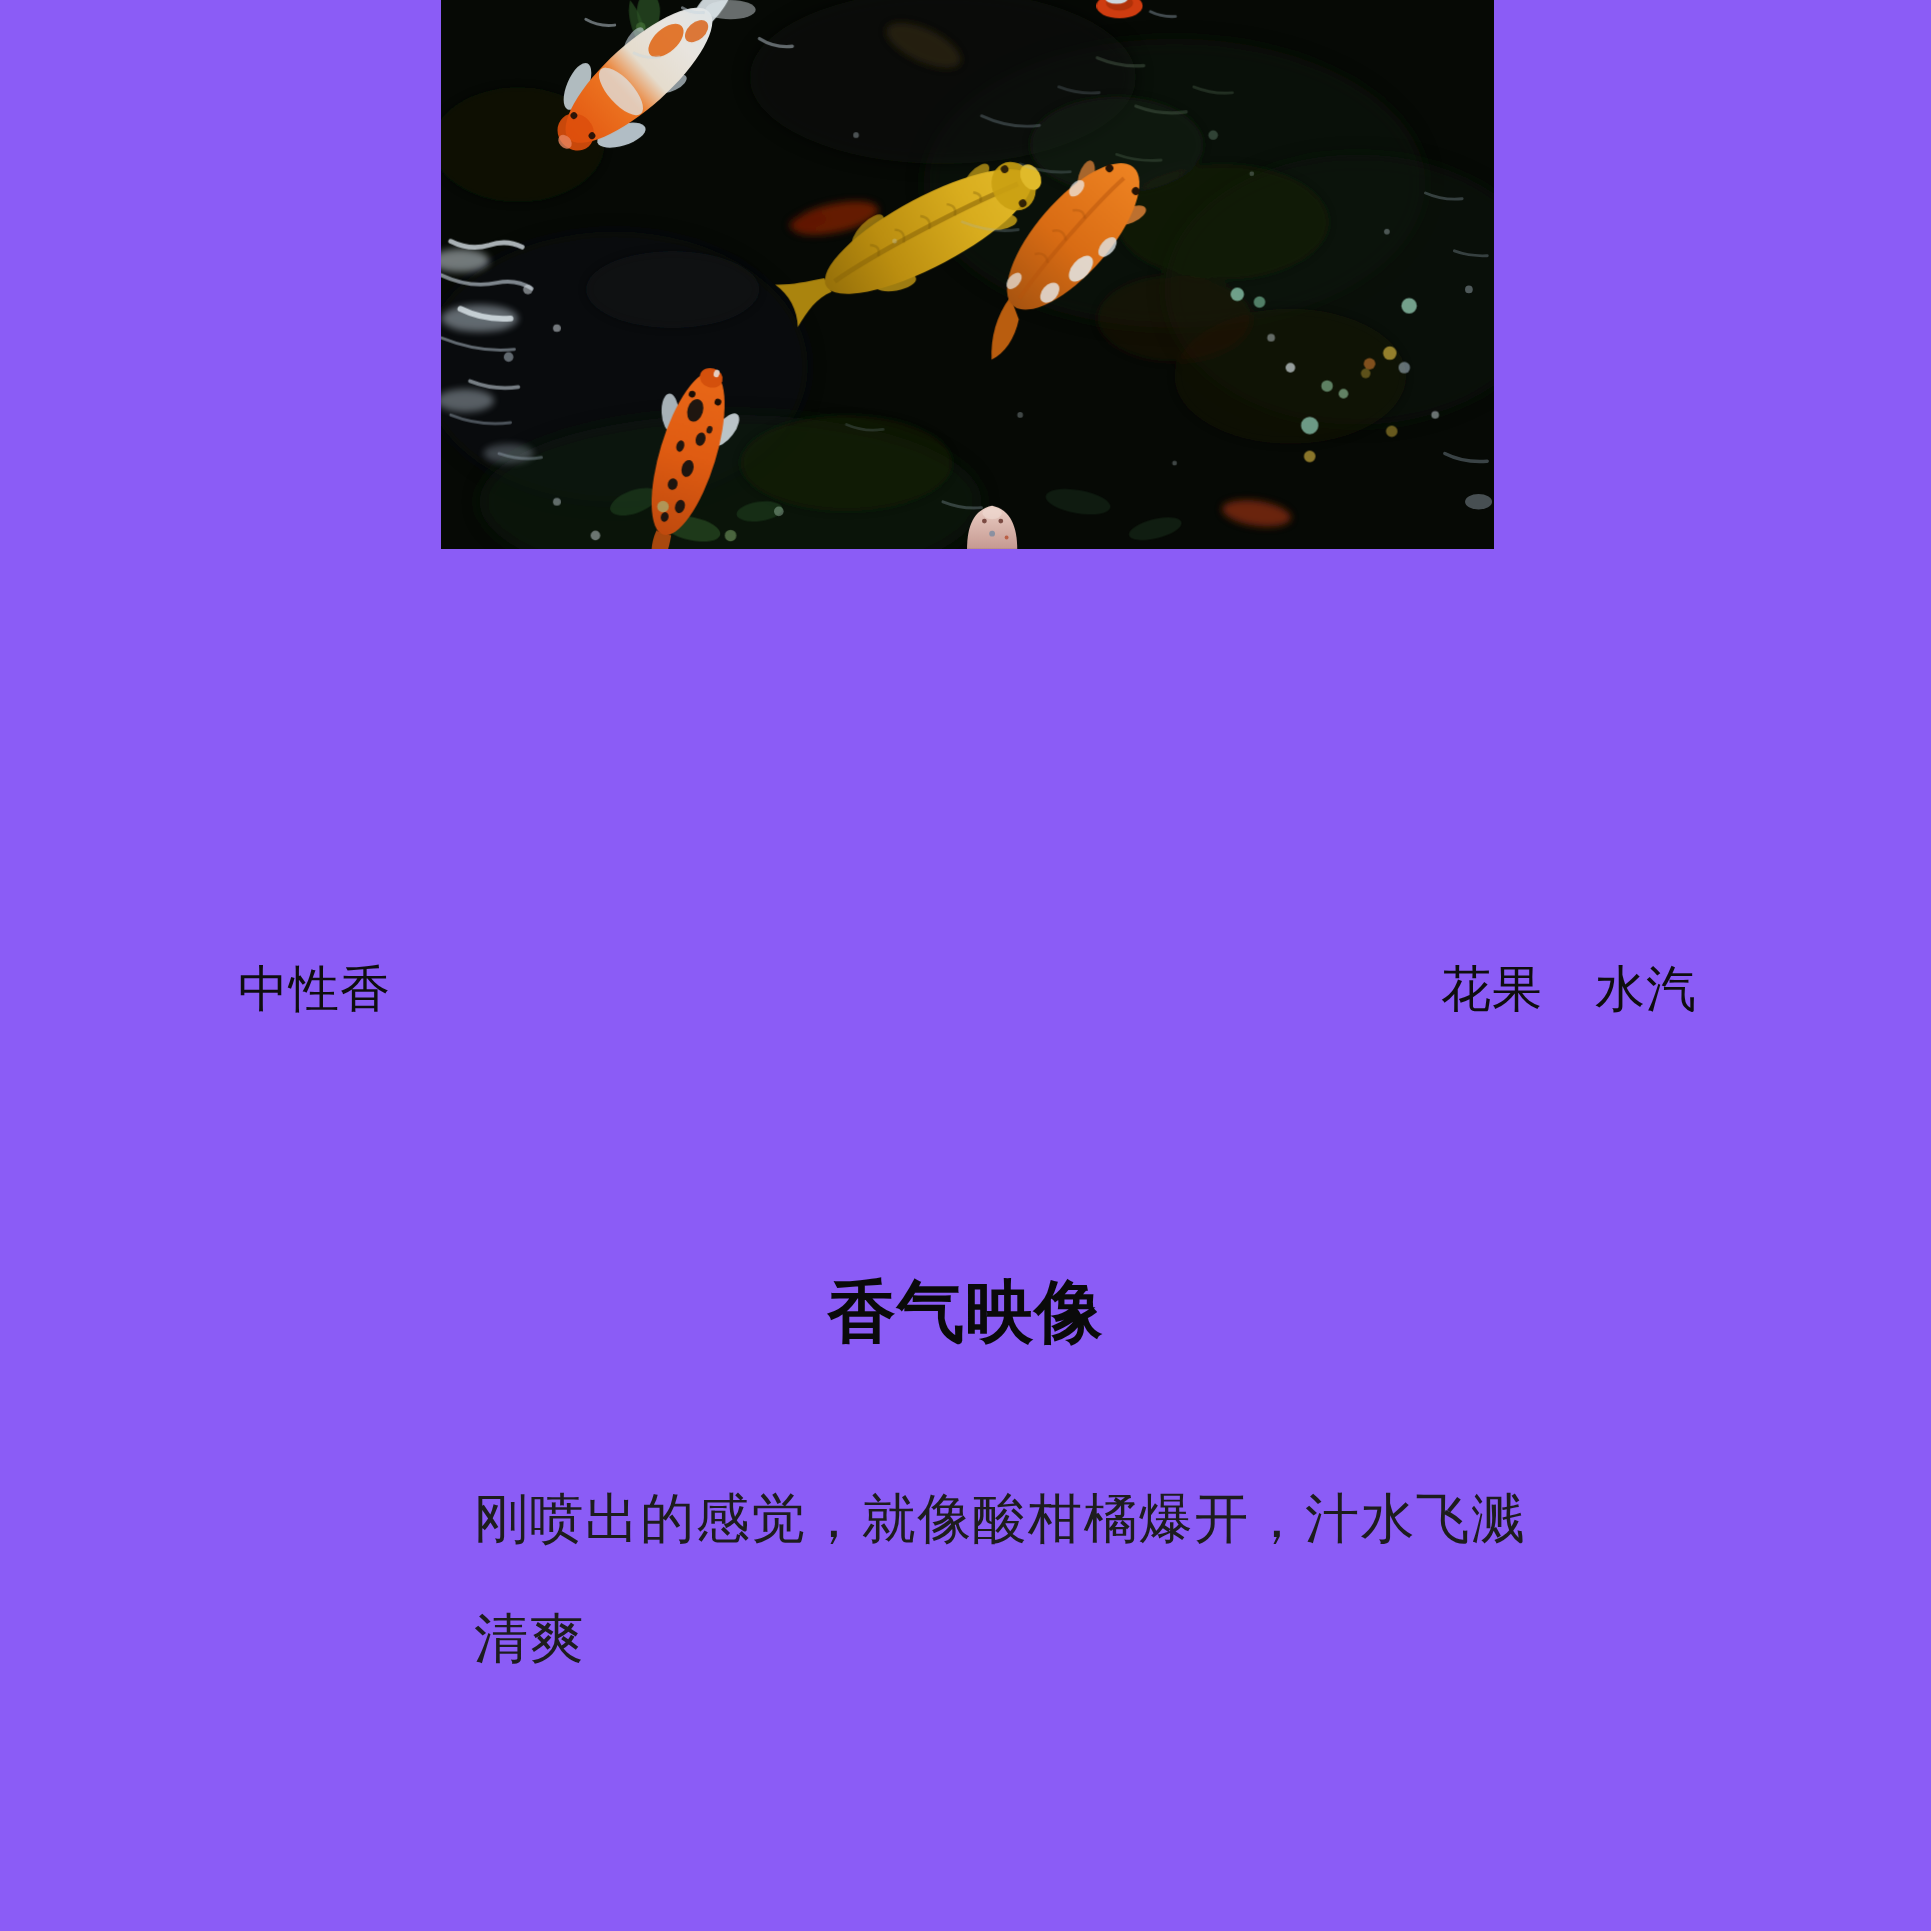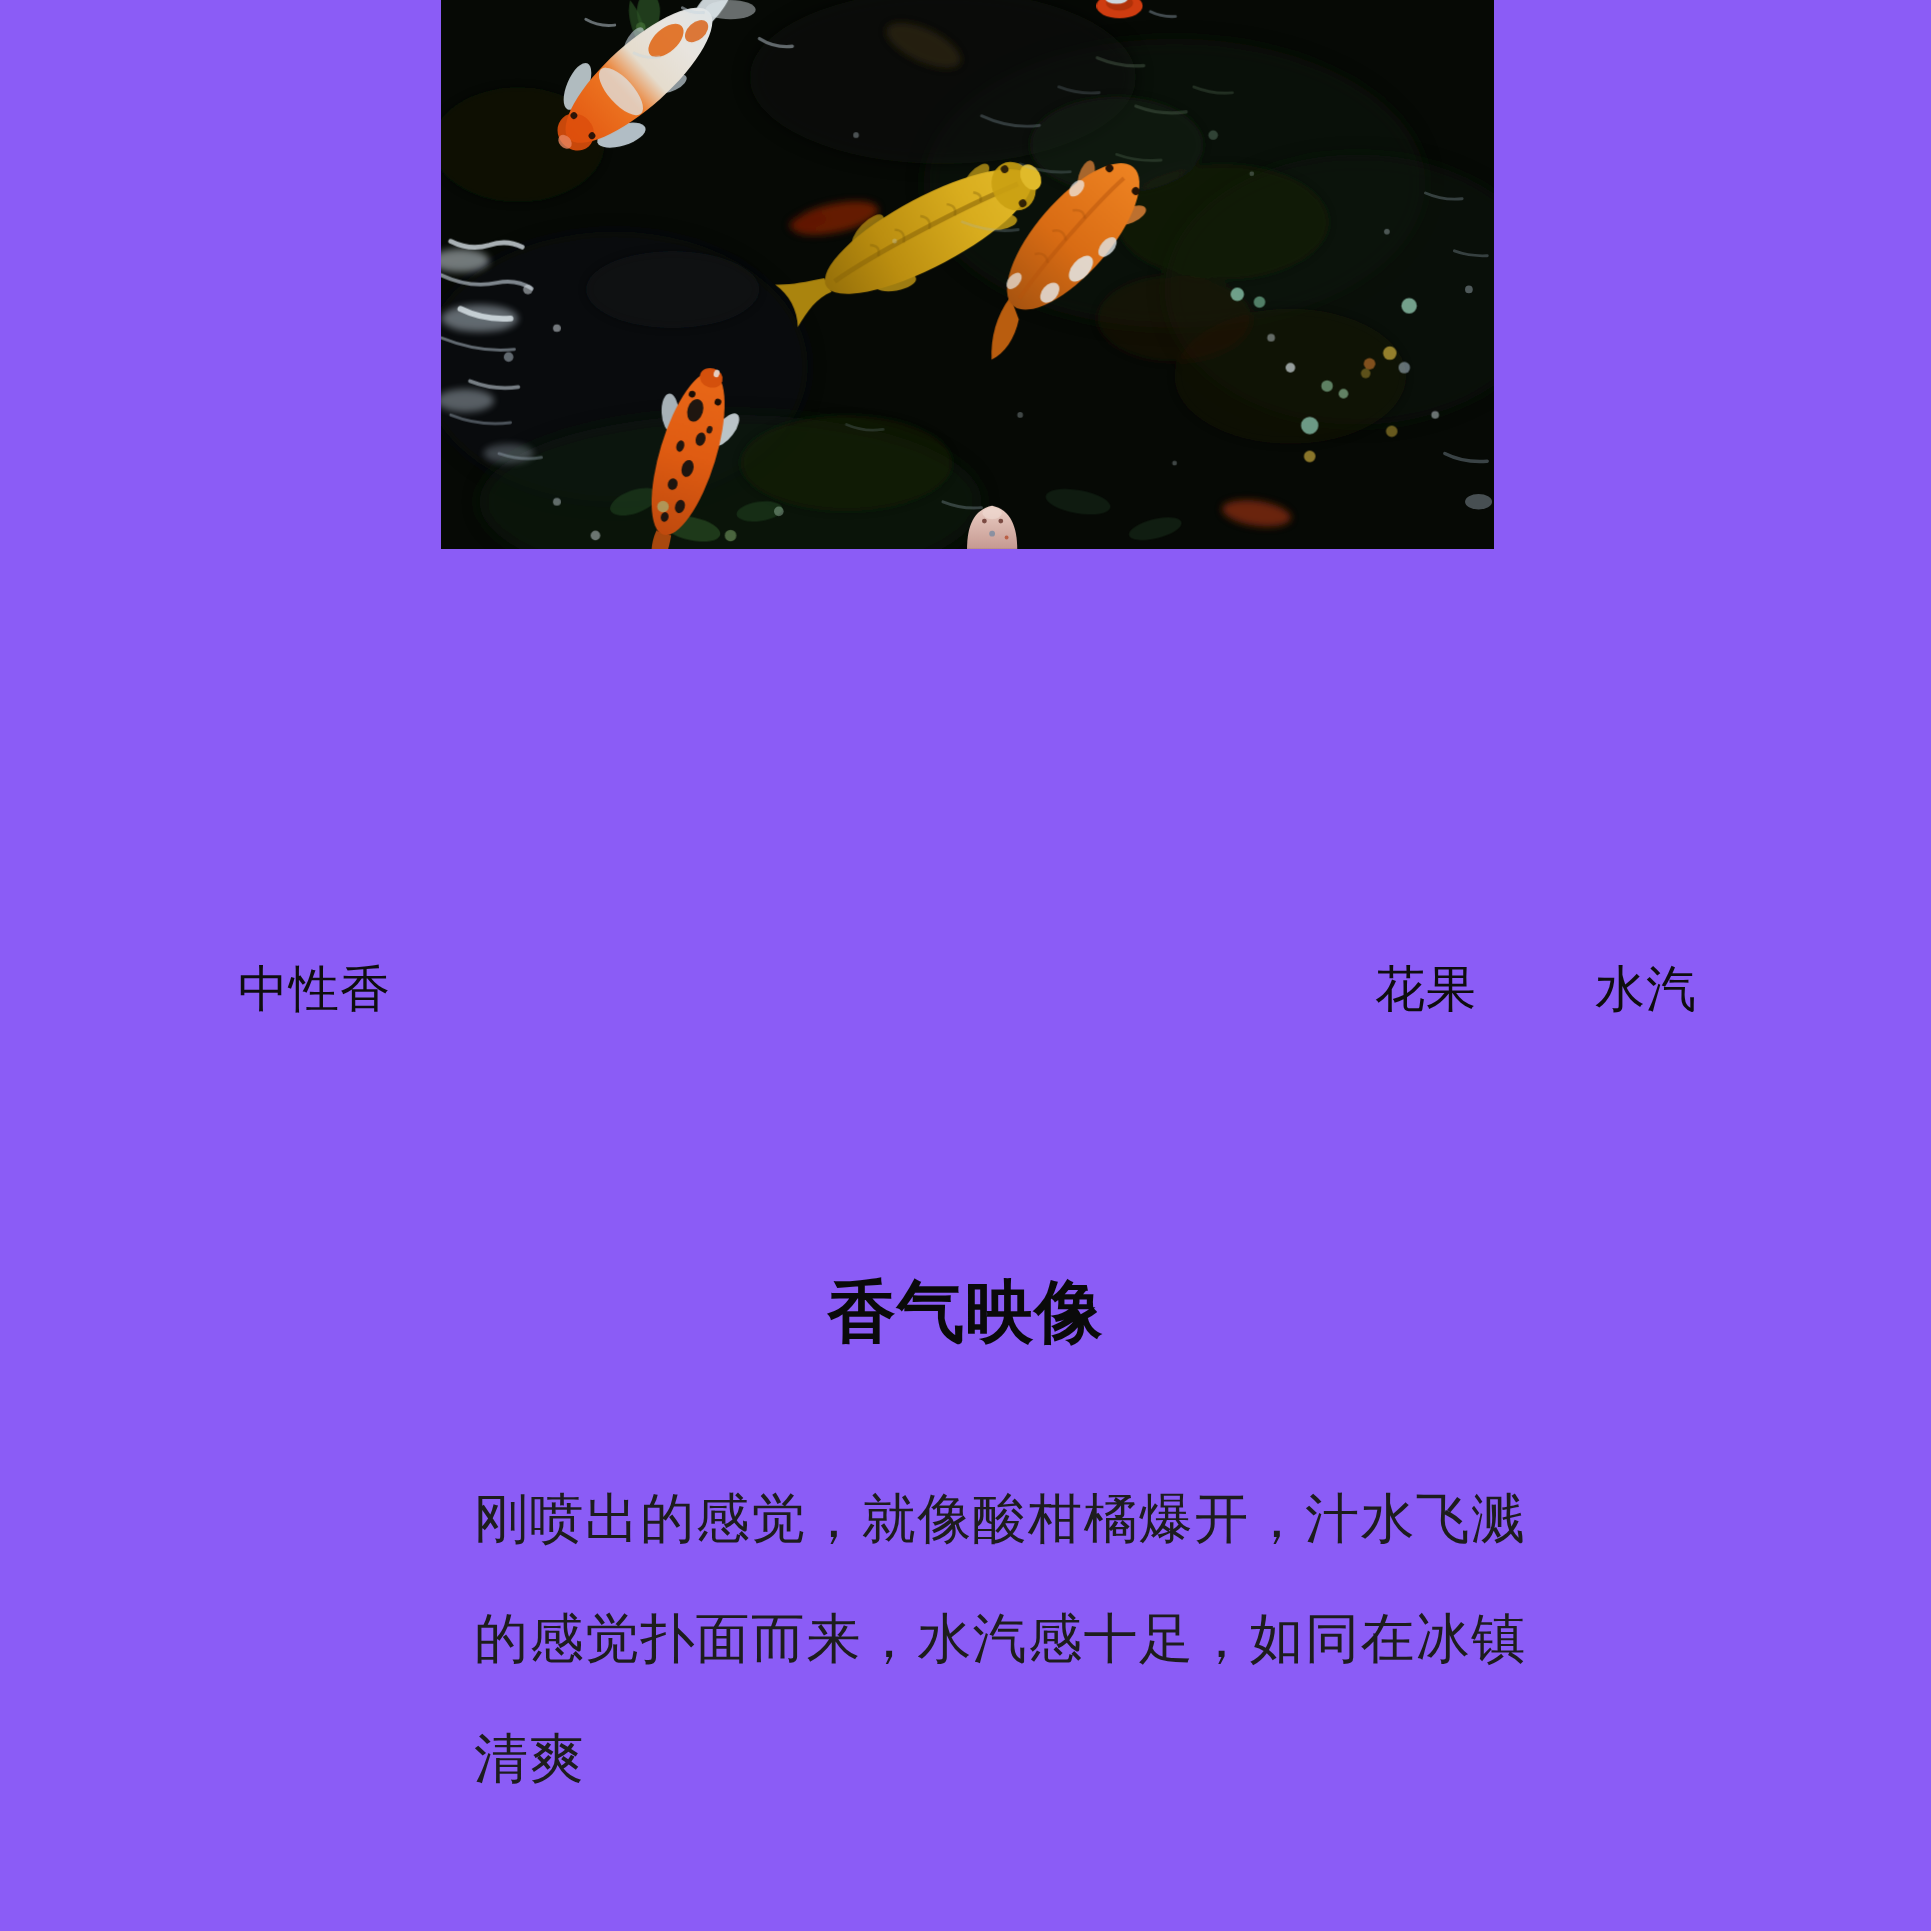--- a/index.html
+++ b/index.html
@@ -29,21 +29,21 @@
     line-height:1;
     letter-spacing:1px;
     color:#0e0e0e;
     white-space:nowrap;
   }
   .tags-right{
     position:absolute;
     right:234px;
     top:964px;
     display:flex;
-    gap:118px;
+    gap:52px;
     font-size:50px;
     line-height:1;
     letter-spacing:1px;
     color:#0e0e0e;
     white-space:nowrap;
   }
   .section-title{
     position:absolute;
     left:0;
     top:1278px;
@@ -309,18 +309,17 @@
 
   <div class="tags-right">
     <span>花果</span>
     <span>水汽</span>
   </div>
 
   <div class="section-title">香气映像</div>
 
   <div class="description">
     <div>刚喷出的感觉，就像酸柑橘爆开，汁水飞溅</div>
-    <div>的感觉扑面而来，水汽感十足，如同在冰镇</div>
     <div>清爽</div>
   </div>
 
 </div>
 
 
 </body></html>

